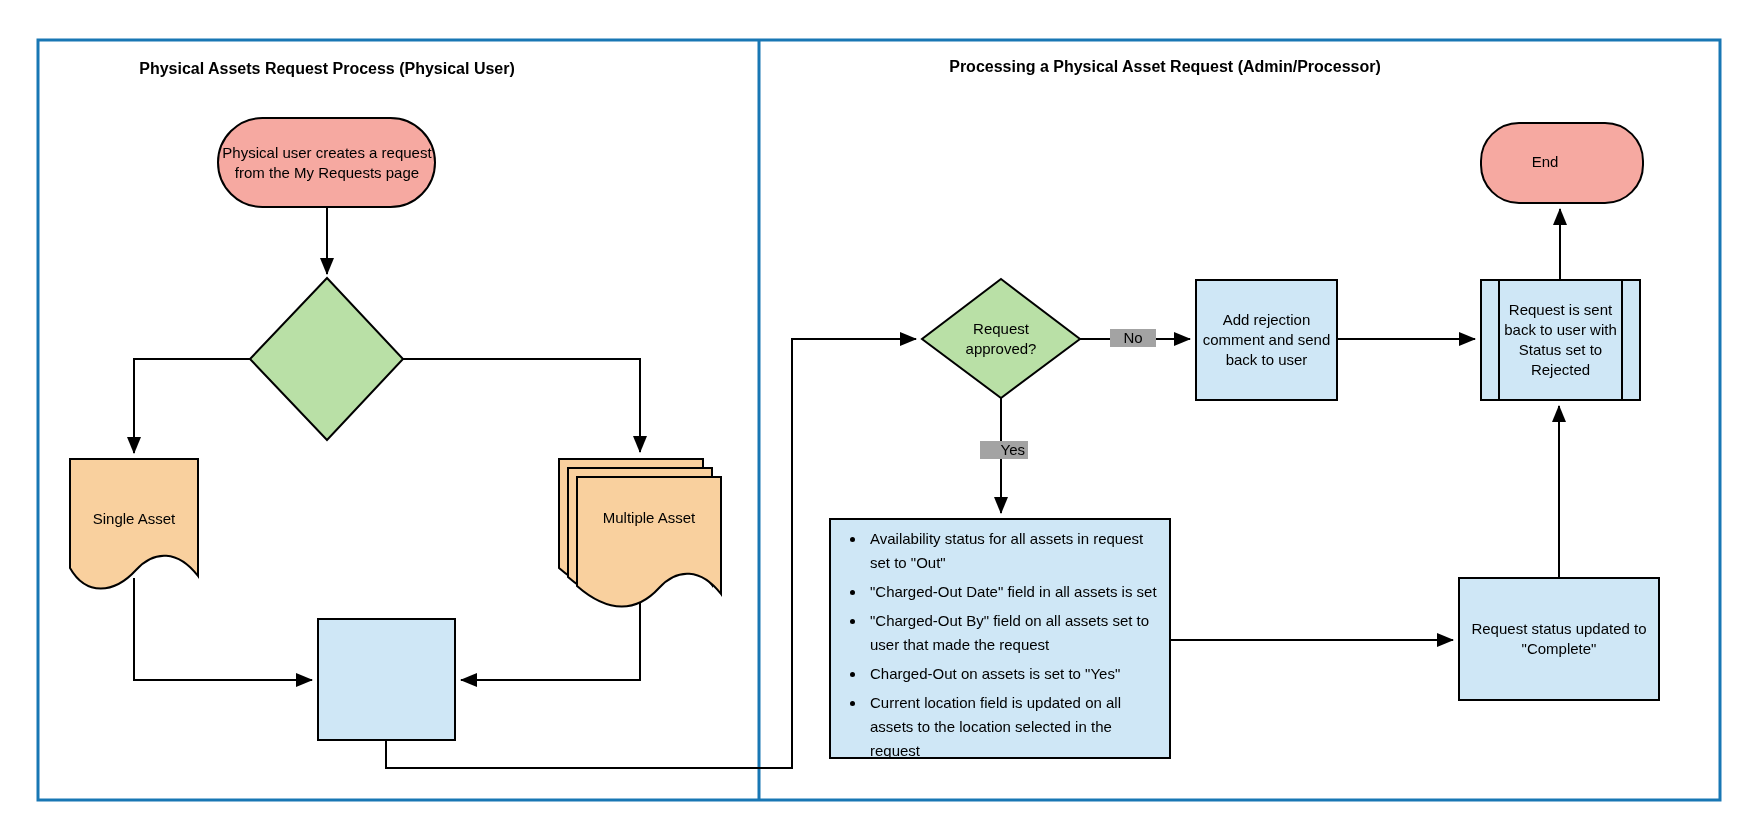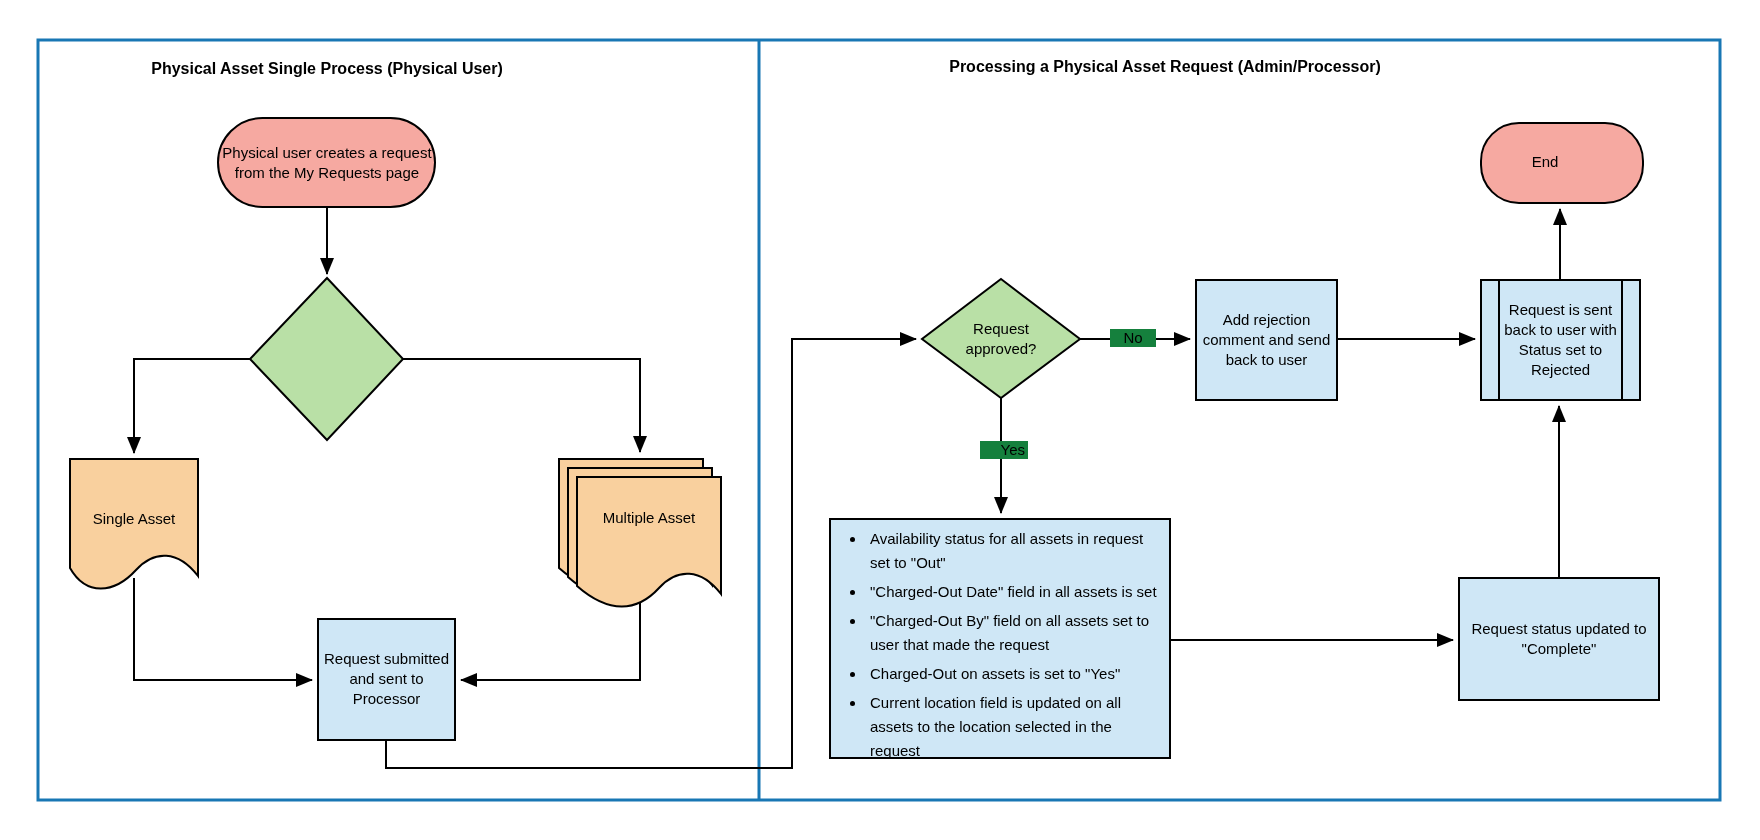--- a/index.html
+++ b/index.html
@@ -9,21 +9,21 @@
   }
   svg.layer{position:absolute;left:0;top:0;}
   .lbl{
     position:absolute;display:flex;align-items:center;justify-content:center;
     text-align:center;font-size:15px;line-height:20px;color:#000;
   }
   .panel-title{
     position:absolute;text-align:center;font-weight:bold;font-size:16px;color:#000;
   }
   .edge-label{
-    position:absolute;background:#15803d;font-size:15px;text-align:center;
+    position:absolute;background:#a3a3a3;font-size:15px;text-align:center;
     padding:0 3px;line-height:18px;
   }
   .bullets{
     position:absolute;left:836px;top:527px;width:322px;font-size:15px;line-height:24px;
     text-align:left;
   }
   .bullets ul{margin:0;padding:0 0 0 30px;}
   .bullets li{margin:0 0 5px 0;padding-left:4px;}
   .bullets li:last-child{margin-bottom:0;}
 </style>
@@ -66,27 +66,26 @@
     <polygon points="1001,279 1080,339 1001,398 922,339" fill="#b9e0a6" stroke="#000" stroke-width="2"></polygon>
     <rect x="1196" y="280" width="141" height="120" fill="#cfe7f6" stroke="#000" stroke-width="2"></rect>
     <rect x="1481" y="280" width="159" height="120" fill="#cfe7f6" stroke="#000" stroke-width="2"></rect>
     <line x1="1499" y1="280" x2="1499" y2="400" stroke="#000" stroke-width="2"></line>
     <line x1="1622" y1="280" x2="1622" y2="400" stroke="#000" stroke-width="2"></line>
     <rect x="1481" y="123" width="162" height="80" rx="38" fill="#f6a9a1" stroke="#000" stroke-width="2"></rect>
     <rect x="830" y="519" width="340" height="239" fill="#cfe7f6" stroke="#000" stroke-width="2"></rect>
     <rect x="1459" y="578" width="200" height="122" fill="#cfe7f6" stroke="#000" stroke-width="2"></rect>
   </svg>
 
-  <div class="panel-title" style="left:77px;top:60px;width:500px;">Physical Asset Single Process (Physical User)</div>
+  <div class="panel-title" style="left:77px;top:60px;width:500px;">Physical Assets Request Process (Physical User)</div>
   <div class="panel-title" style="left:865px;top:58px;width:600px;">Processing a Physical Asset Request (Admin/Processor)</div>
 
   <div class="lbl" style="left:221px;top:122px;width:212px;height:81px;">Physical user creates a request from the My Requests page</div>
   <div class="lbl" style="left:74px;top:500px;width:120px;height:38px;">Single Asset</div>
   <div class="lbl" style="left:582px;top:499px;width:134px;height:38px;">Multiple Asset</div>
-  <div class="lbl" style="left:322px;top:622px;width:129px;height:114px;">Request submitted and sent to Processor</div>
   <div class="lbl" style="left:951px;top:300px;width:100px;height:78px;">Request approved?</div>
   <div class="lbl" style="left:1200px;top:283px;width:133px;height:113px;">Add rejection comment and send back to user</div>
   <div class="lbl" style="left:1501px;top:282px;width:119px;height:115px;">Request is sent back to user with Status set to Rejected</div>
   <div class="lbl" style="left:1464px;top:123px;width:162px;height:78px;">End</div>
   <div class="lbl" style="left:1463px;top:582px;width:192px;height:113px;">Request status updated to "Complete"</div>
 
   <div class="bullets">
     <ul>
       <li>Availability status for all assets in request set to "Out"</li>
       <li>"Charged-Out Date" field in all assets is set</li>

